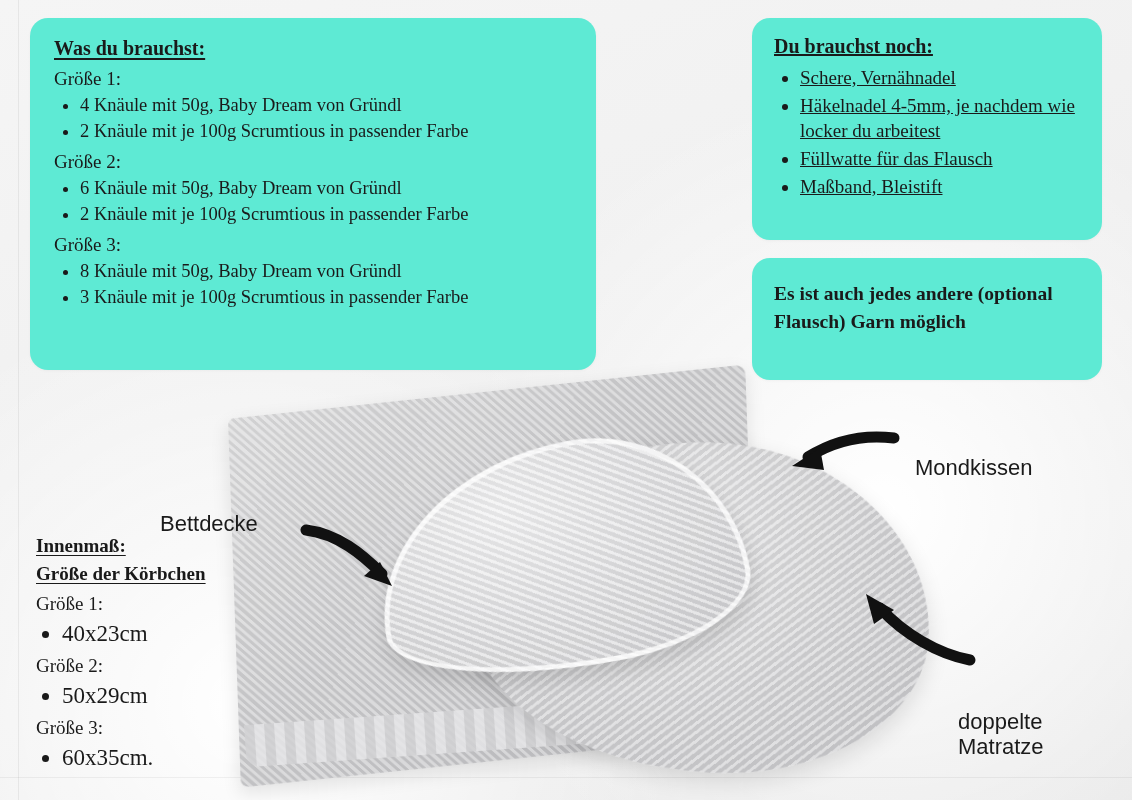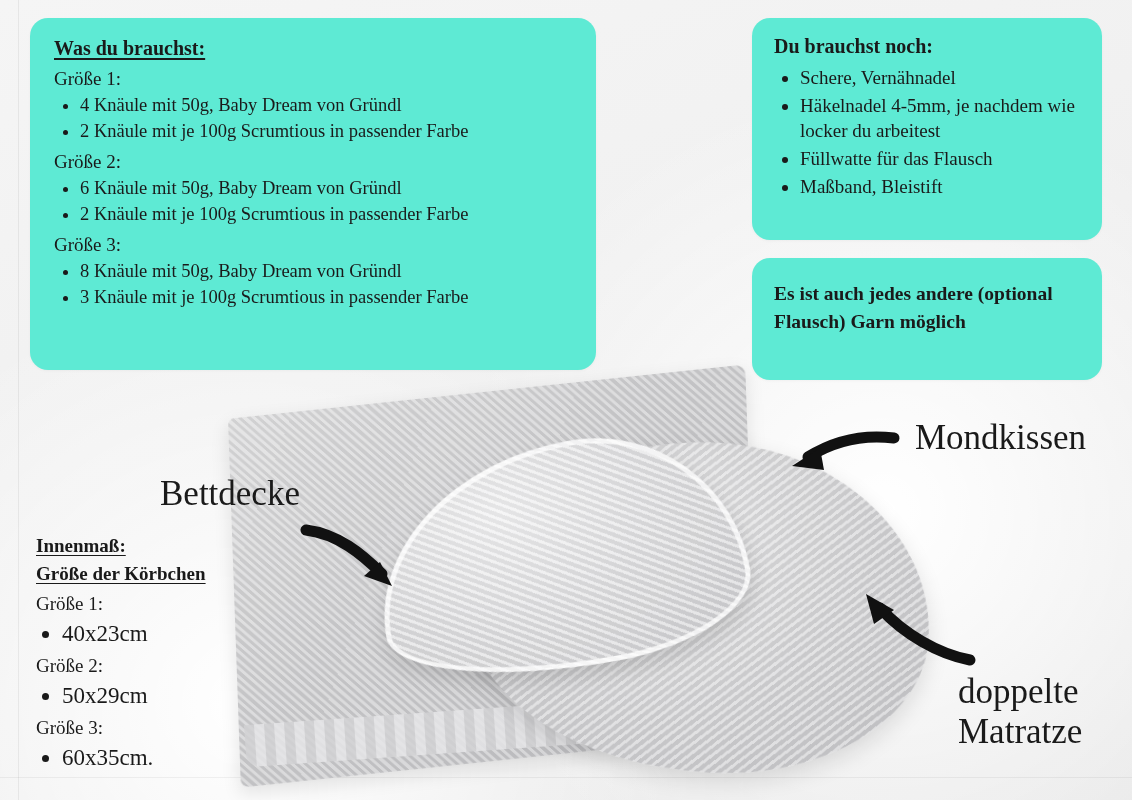--- a/index.html
+++ b/index.html
@@ -115,20 +115,21 @@
   }
   #card-materials {
     left: 30px; top: 18px; width: 566px; height: 352px;
     padding: 18px 22px 14px 24px;
     box-sizing: border-box;
   }
   #card-tools {
     left: 752px; top: 18px; width: 350px; height: 222px;
     padding: 16px 20px 14px 22px;
     box-sizing: border-box;
+    text-decoration: underline;
   }
   #card-note {
     left: 752px; top: 258px; width: 350px; height: 122px;
     padding: 22px 22px 14px 22px;
     box-sizing: border-box;
   }
 
   .card h2 {
     margin: 0 0 6px 0;
     font-size: 20px;
@@ -180,25 +181,26 @@
     text-decoration: underline;
     text-underline-offset: 3px;
     line-height: 1.45;
   }
   #basket-sizes .sub-head { margin-top: 6px; }
   #basket-sizes ul.bullets li { font-size: 23px; }
 
   
   .label {
     position: absolute;
-    font-family: Liberation Serif, serif;
-    font-size: 35px;
+    font-family: Liberation Sans, sans-serif;
+    font-size: 22px;
     color: #1a1a1a;
     line-height: 1.15;
     white-space: pre-line;
+    margin-top: 37px;
   }
   #label-bettdecke { left: 160px; top: 474px; }
   #label-mondkissen { left: 915px; top: 418px; }
   #label-matratze { left: 958px; top: 672px; }
 
   
   .arrow { position: absolute; }
   #arrow-bettdecke { left: 300px; top: 520px; }
   #arrow-mondkissen { left: 782px; top: 424px; }
   #arrow-matratze { left: 848px; top: 590px; }

